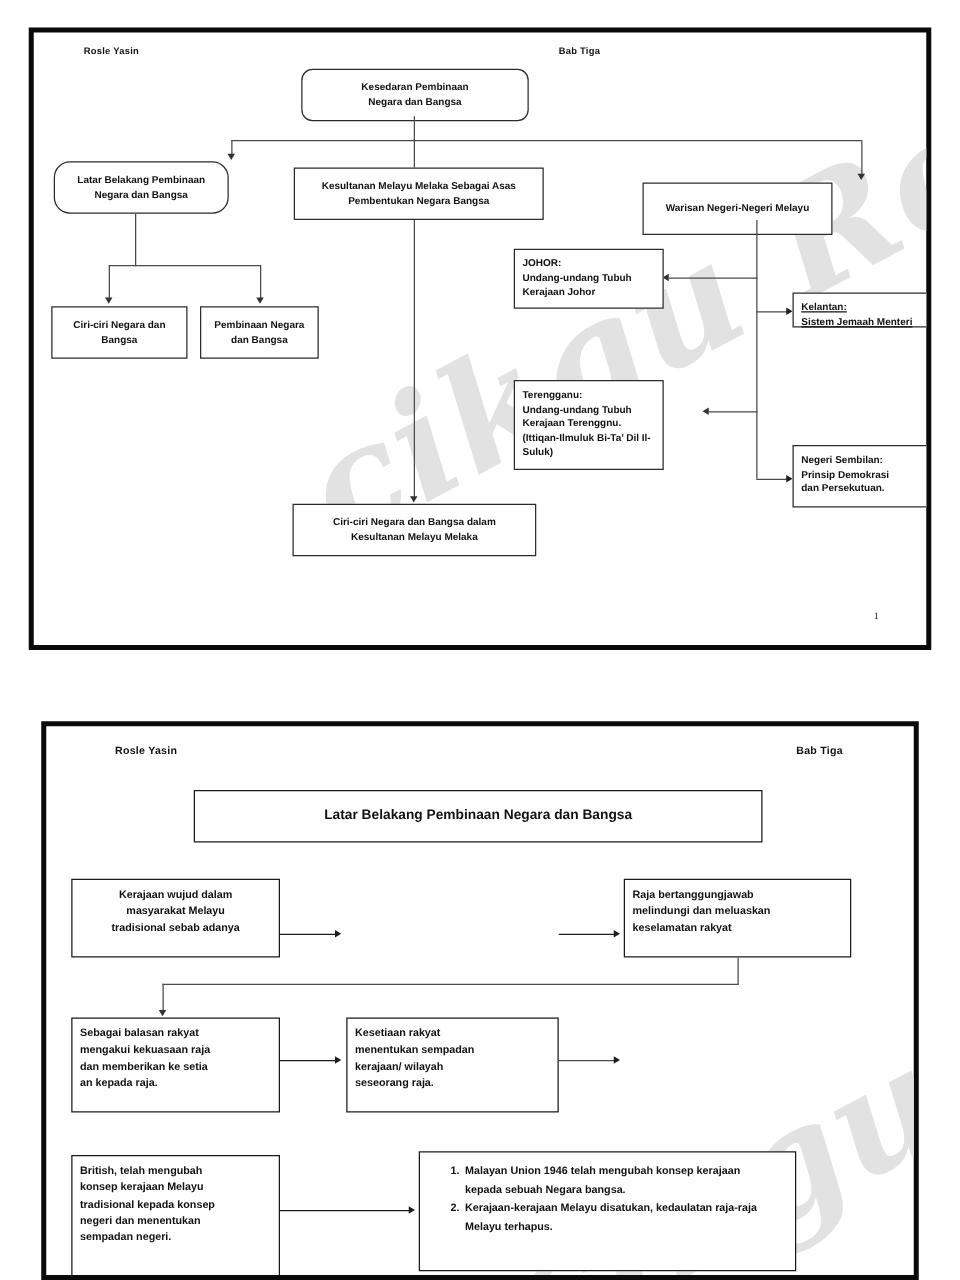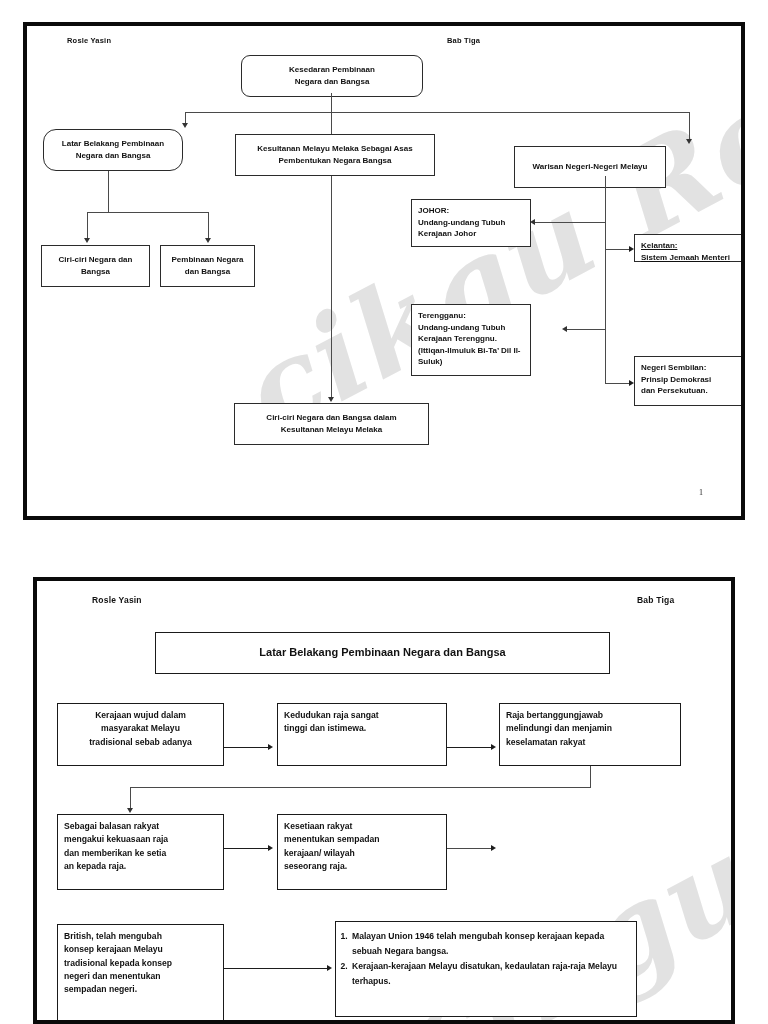--- a/index.html
+++ b/index.html
@@ -288,33 +288,27 @@
     <div class="box p2box left" style="left:20px; top:122px; width:167px; height:63px;text-align:center;">
       <div class="txt">
           <div>Kerajaan wujud dalam
 masyarakat Melayu
 tradisional sebab adanya</div>
         </div>
     </div>
     <div class="ln h dark" style="left:187px; top:166px; width:45px;"></div>
     <div class="arw right" style="left:231px; top:163px;"></div>
 
-    <div class="box p2box left" style="left:240px; top:122px; width:170px; height:63px;">
-      <div class="txt">
-          <div>Kedudukan raja sangat
-tinggi dan istimewa.</div>
-        </div>
-    </div>
     <div class="ln h dark" style="left:410px; top:166px; width:45px;"></div>
     <div class="arw right" style="left:454px; top:163px;"></div>
 
     <div class="box p2box left" style="left:462px; top:122px; width:182px; height:63px;">
       <div class="txt">
           <div>Raja bertanggungjawab
-melindungi dan menjamin
+melindungi dan meluaskan
 keselamatan rakyat</div>
         </div>
     </div>
 
     <div class="ln v" style="left:553px; top:185px; height:22px;"></div>
     <div class="ln h" style="left:93px; top:206px; width:461px;"></div>
     <div class="ln v" style="left:93px; top:206px; height:22px;"></div>
     <div class="arw down" style="left:90px; top:227px;"></div>
 
     <div class="box p2box left" style="left:20px; top:233px; width:167px; height:76px;">
@@ -345,21 +339,21 @@
           <div>British, telah mengubah
 konsep kerajaan Melayu
 tradisional kepada konsep
 negeri dan menentukan
 sempadan negeri.</div>
         </div>
     </div>
     <div class="ln h dark" style="left:187px; top:387px; width:104px;"></div>
     <div class="arw right" style="left:290px; top:384px;"></div>
 
-    <div class="box p2box left olbox" style="left:298px; top:340px; width:302px; height:96px; padding:7px 0;">
+    <div class="box p2box left olbox" style="left:298px; top:340px; width:302px; height:96px; padding:7px 20px;">
       <div class="txt">
         <ol>
           <li>Malayan Union 1946 telah mengubah konsep kerajaan kepada sebuah Negara bangsa.</li>
           <li>Kerajaan-kerajaan Melayu disatukan, kedaulatan raja-raja Melayu terhapus.</li>
         </ol>
       </div>
     </div>
 
   </div>
 </div>

